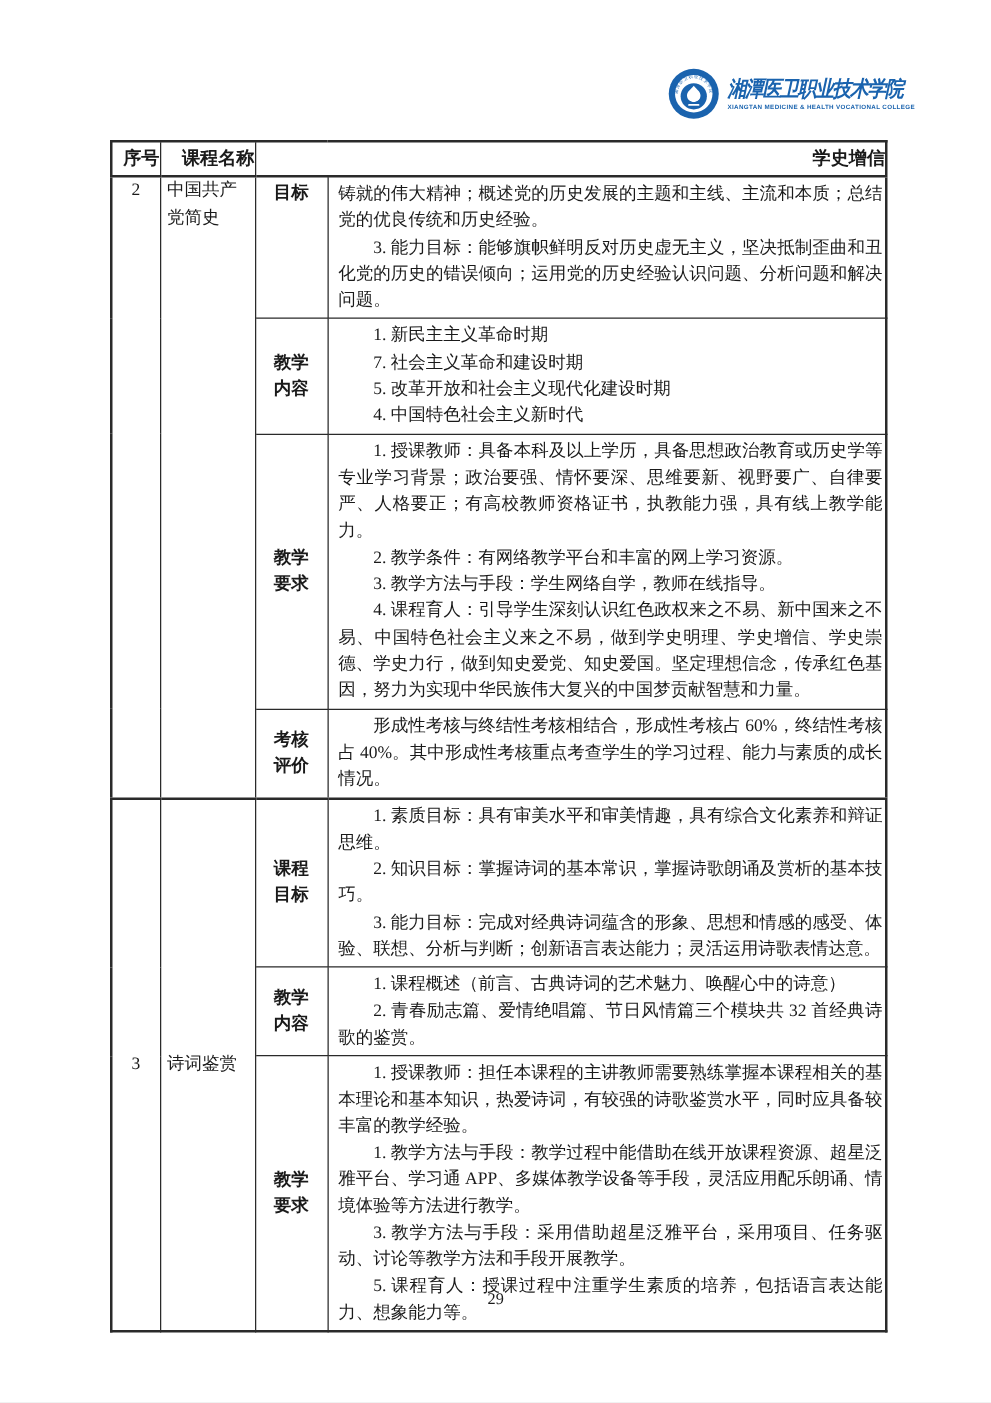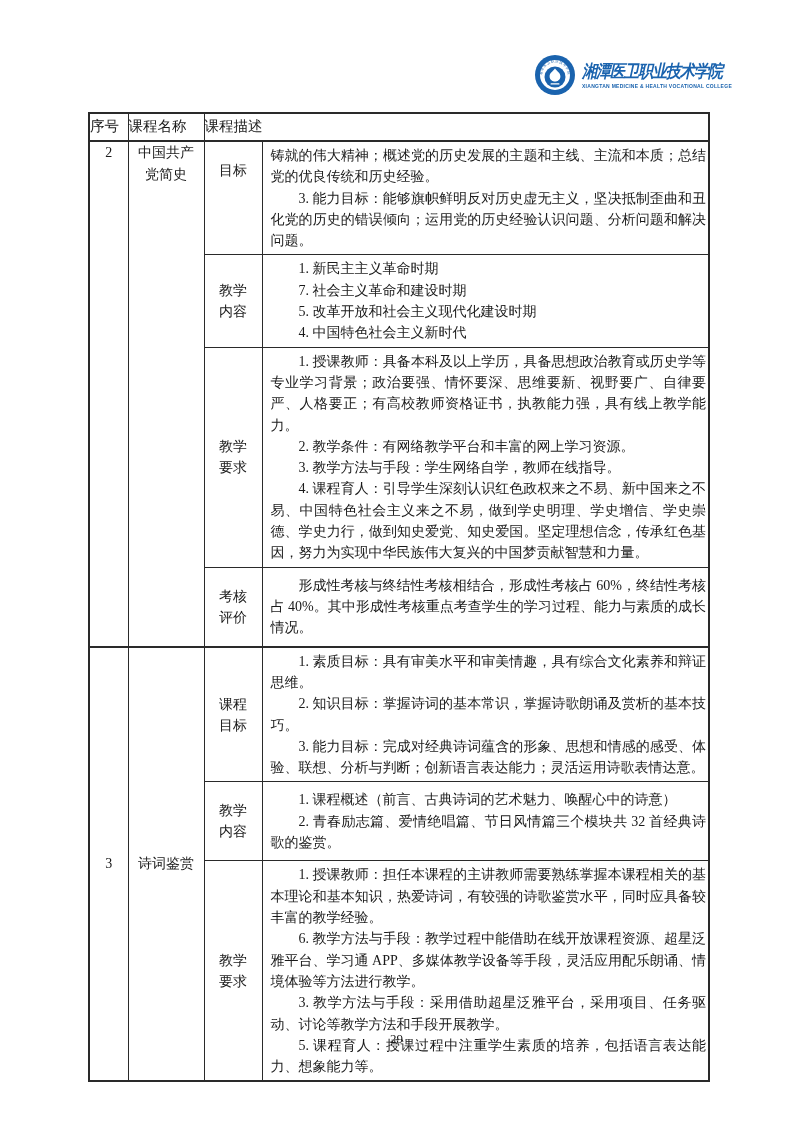--- a/index.html
+++ b/index.html
@@ -26,27 +26,27 @@
   }
   
   table.course-table {
     position:absolute; left:88px; top:112px; width:620px;
     border-collapse:collapse; table-layout:fixed;
     border:2px solid var(--border);
     font-size:14px;
   }
   .course-table th, .course-table td { border:1px solid var(--border); }
   .course-table thead th {
-    font-weight:normal; font-size:14.5px; text-align:left;
+    font-weight:bold; font-size:14.5px; text-align:right;
     padding:3px 0 4px 0; border-bottom:2px solid var(--border);
   }
   td.no   { text-align:center; }
-  td.cname{ text-align:center; line-height:22px; padding:0 5px; }
+  td.cname{ line-height:22px; padding:0 5px; }
   td.slabel{
-    text-align:center; white-space:pre-line; line-height:21px; padding:18px 2px;
+    text-align:center; white-space:pre-line; line-height:21px; padding:2px 2px;font-weight:bold;
   }
   td.desc { padding:3px 2px 3px 8px; line-height:21.3px; text-align:justify; }
   .v-top    { vertical-align:top; padding-top:3px; }
   .v-middle { vertical-align:middle; }
   .para { text-indent:2em; }
   .para.noindent { text-indent:0; }
   tr.course-start td { border-top:2px solid var(--border); }
   
   .page-num {
     position:absolute; left:0; top:1031px; width:100%;
@@ -81,21 +81,21 @@
     <colgroup>
       <col style="width:39px">
       <col style="width:76px">
       <col style="width:58px">
       <col style="width:447px">
     </colgroup>
     <thead>
       <tr>
         <th>序号</th>
         <th>课程名称</th>
-        <th colspan="2">课程描述</th>
+        <th colspan="2">学史增信</th>
       </tr>
     </thead>
     <tbody>
         <tr>
           <td class="no v-top" rowspan="4">2</td>
           <td class="cname v-top" rowspan="4">中国共产党简史</td>
           <td class="slabel v-top">目标</td>
           <td class="desc">
             <p class="para noindent">铸就的伟大精神；概述党的历史发展的主题和主线、主流和本质；总结党的优良传统和历史经验。</p>
             <p class="para">3. 能力目标：能够旗帜鲜明反对历史虚无主义，坚决抵制歪曲和丑化党的历史的错误倾向；运用党的历史经验认识问题、分析问题和解决问题。</p>
@@ -145,21 +145,21 @@
           <td class="desc">
             <p class="para">1. 课程概述（前言、古典诗词的艺术魅力、唤醒心中的诗意）</p>
             <p class="para">2. 青春励志篇、爱情绝唱篇、节日风情篇三个模块共 32 首经典诗歌的鉴赏。</p>
           </td>
         </tr>
         <tr>
           <td class="slabel v-middle">教学
 要求</td>
           <td class="desc">
             <p class="para">1. 授课教师：担任本课程的主讲教师需要熟练掌握本课程相关的基本理论和基本知识，热爱诗词，有较强的诗歌鉴赏水平，同时应具备较丰富的教学经验。</p>
-            <p class="para">6. 教学方法与手段：教学过程中能借助在线开放课程资源、超星泛雅平台、学习通 APP、多媒体教学设备等手段，灵活应用配乐朗诵、情境体验等方法进行教学。</p>
+            <p class="para">1. 教学方法与手段：教学过程中能借助在线开放课程资源、超星泛雅平台、学习通 APP、多媒体教学设备等手段，灵活应用配乐朗诵、情境体验等方法进行教学。</p>
             <p class="para">3. 教学方法与手段：采用借助超星泛雅平台，采用项目、任务驱动、讨论等教学方法和手段开展教学。</p>
             <p class="para">5. 课程育人：授课过程中注重学生素质的培养，包括语言表达能力、想象能力等。</p>
           </td>
         </tr>
       </tbody>
   </table>
 
   <div class="page-num">29</div>
 
 </div>

